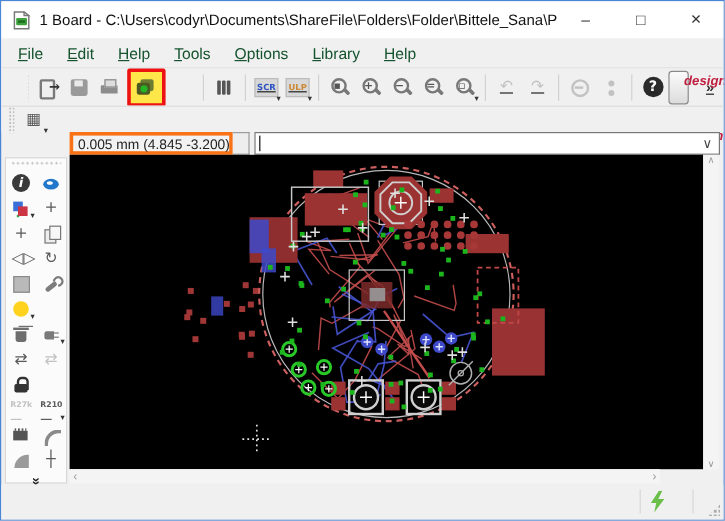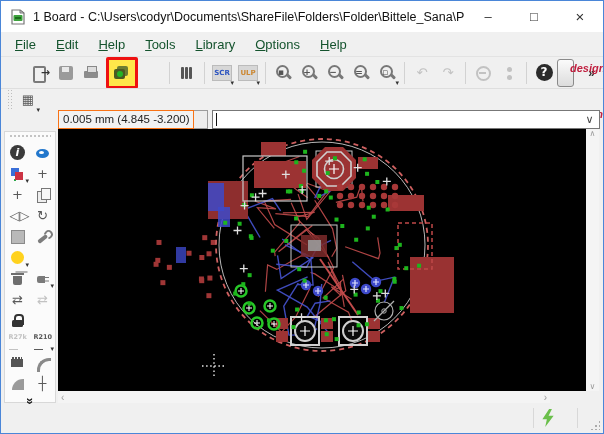--- a/index.html
+++ b/index.html
@@ -14,21 +14,21 @@
   .winbtn{width:46px;height:100%;display:flex;align-items:center;justify-content:center;
           font-size:13px;color:#333;}
   .winbtn.close{font-size:15px;}
   
   .menubar{position:absolute;left:0;top:31px;width:100%;height:24px;background:#f0f0f0;
            display:flex;align-items:center;padding-left:4px;box-sizing:border-box;}
   .menu-item{padding:3px 10px;font-size:13px;color:#14532d;}
   .menu-item::first-letter{text-decoration:underline;}
   
   .toolbar1{position:absolute;left:0;top:55px;width:100%;height:32px;background:#f0f0f0;
-            border-top:1px solid #e3e3e3;display:flex;align-items:center;padding-left:19px;box-sizing:border-box;}
+            border-top:1px solid #e3e3e3;display:flex;align-items:center;padding-left:19px;box-sizing:border-box;text-decoration:underline;}
   .toolbar2{position:absolute;left:0;top:87px;width:100%;height:22px;background:#f0f0f0;
             border-top:1px solid #dedede;display:flex;align-items:center;padding-left:3px;box-sizing:border-box;}
   .drag{width:5px;height:22px;margin:0 3px;background-image:radial-gradient(#bdbdbd 30%,transparent 31%);
         background-size:3px 3px;}
   .tsep{width:1px;height:22px;background:#d2d2d2;margin:0 4px;}
   .tbtn{width:26px;height:26px;display:flex;align-items:center;justify-content:center;position:relative;border-radius:2px;}
   .tbtn.disabled .ic{color:#c2c2c2;}
   .hl{border:3px solid #ee1111;background:#ffe74a;border-radius:2px;margin:0 1px;display:flex;}
   .caret{position:absolute;right:1px;bottom:0;font-size:7px;color:#333;line-height:6px;}
   .ic{display:inline-block;width:16px;height:16px;position:relative;font-size:13px;line-height:16px;
@@ -58,21 +58,21 @@
                        box-shadow:0 8px 0 #c2c2c2;}
   .i-help-icon{background:#2b2b2b;border-radius:50%;color:#fff;font-weight:bold;font-size:12px;width:17px;height:17px;line-height:17px;}
   .designlink{margin-left:auto;margin-right:12px;width:74px;height:26px;border:1px solid #8a8a8a;border-radius:3px;
               background:linear-gradient(#fbfbfb,#dcdcdc);position:relative;
               font-style:italic;font-weight:bold;font-size:11px;color:#c01f3f;line-height:11px;text-align:center;}
   .designlink .l1{position:absolute;left:12px;top:3px;}
   .designlink .l2{position:absolute;left:32px;top:12px;margin-top:37px;}
   .chev{font-size:12px;color:#333;font-weight:bold;margin:0 8px 0 2px;}
   
   .cmdrow{position:absolute;left:57px;top:109px;right:3px;height:19px;display:flex;align-items:stretch;}
-  .coordbox{width:136px;border:1px solid #f97316;background:#f2f2f2;font-size:11.5px;line-height:17px;
+  .coordbox{width:136px;border:3px solid #f97316;background:#f2f2f2;font-size:11.5px;line-height:17px;
             padding-left:4px;box-sizing:border-box;white-space:nowrap;}
   .minibox{width:13px;border:1px solid #9c9c9c;border-left:none;background:#ededed;}
   .combobox{flex:1;margin-left:4px;background:#fff;border:1px solid #777;position:relative;display:flex;align-items:center;}
   .combobox .cursor{width:1px;height:13px;background:#111;margin-left:3px;}
   .combobox .dd{position:absolute;right:2px;top:0;bottom:0;width:15px;display:flex;align-items:center;justify-content:center;
                 color:#444;font-size:11px;}
   
   .palette{position:absolute;left:3px;top:130px;width:52px;height:272px;background:#fbfbfb;border:1px solid #d8d8d8;box-sizing:border-box;}
   .phandle{height:6px;margin:2px 4px;background-image:radial-gradient(#c4c4c4 35%,transparent 36%);background-size:4px 4px;background-repeat:repeat-x;}
   .pgrid{display:grid;grid-template-columns:1fr 1fr;}
@@ -138,22 +138,22 @@
       <div class="winbtn">□</div>
       <div class="winbtn close">×</div>
     </div>
   </div>
 
   <div class="menubar" id="menubar">
       <div class="menu-item">File</div>
       <div class="menu-item">Edit</div>
       <div class="menu-item">Help</div>
       <div class="menu-item">Tools</div>
+      <div class="menu-item">Options</div>
       <div class="menu-item">Library</div>
-      <div class="menu-item">Options</div>
       <div class="menu-item">Help</div>
     </div>
 
   <div class="toolbar1" id="toolbar1">
     <div class="drag"></div>
     <span id="tb-buttons" style="display:flex;align-items:center;">
         <div class="tbtn">
           <span class="ic i-open-icon"></span>
         </div>
         <div class="tbtn">

